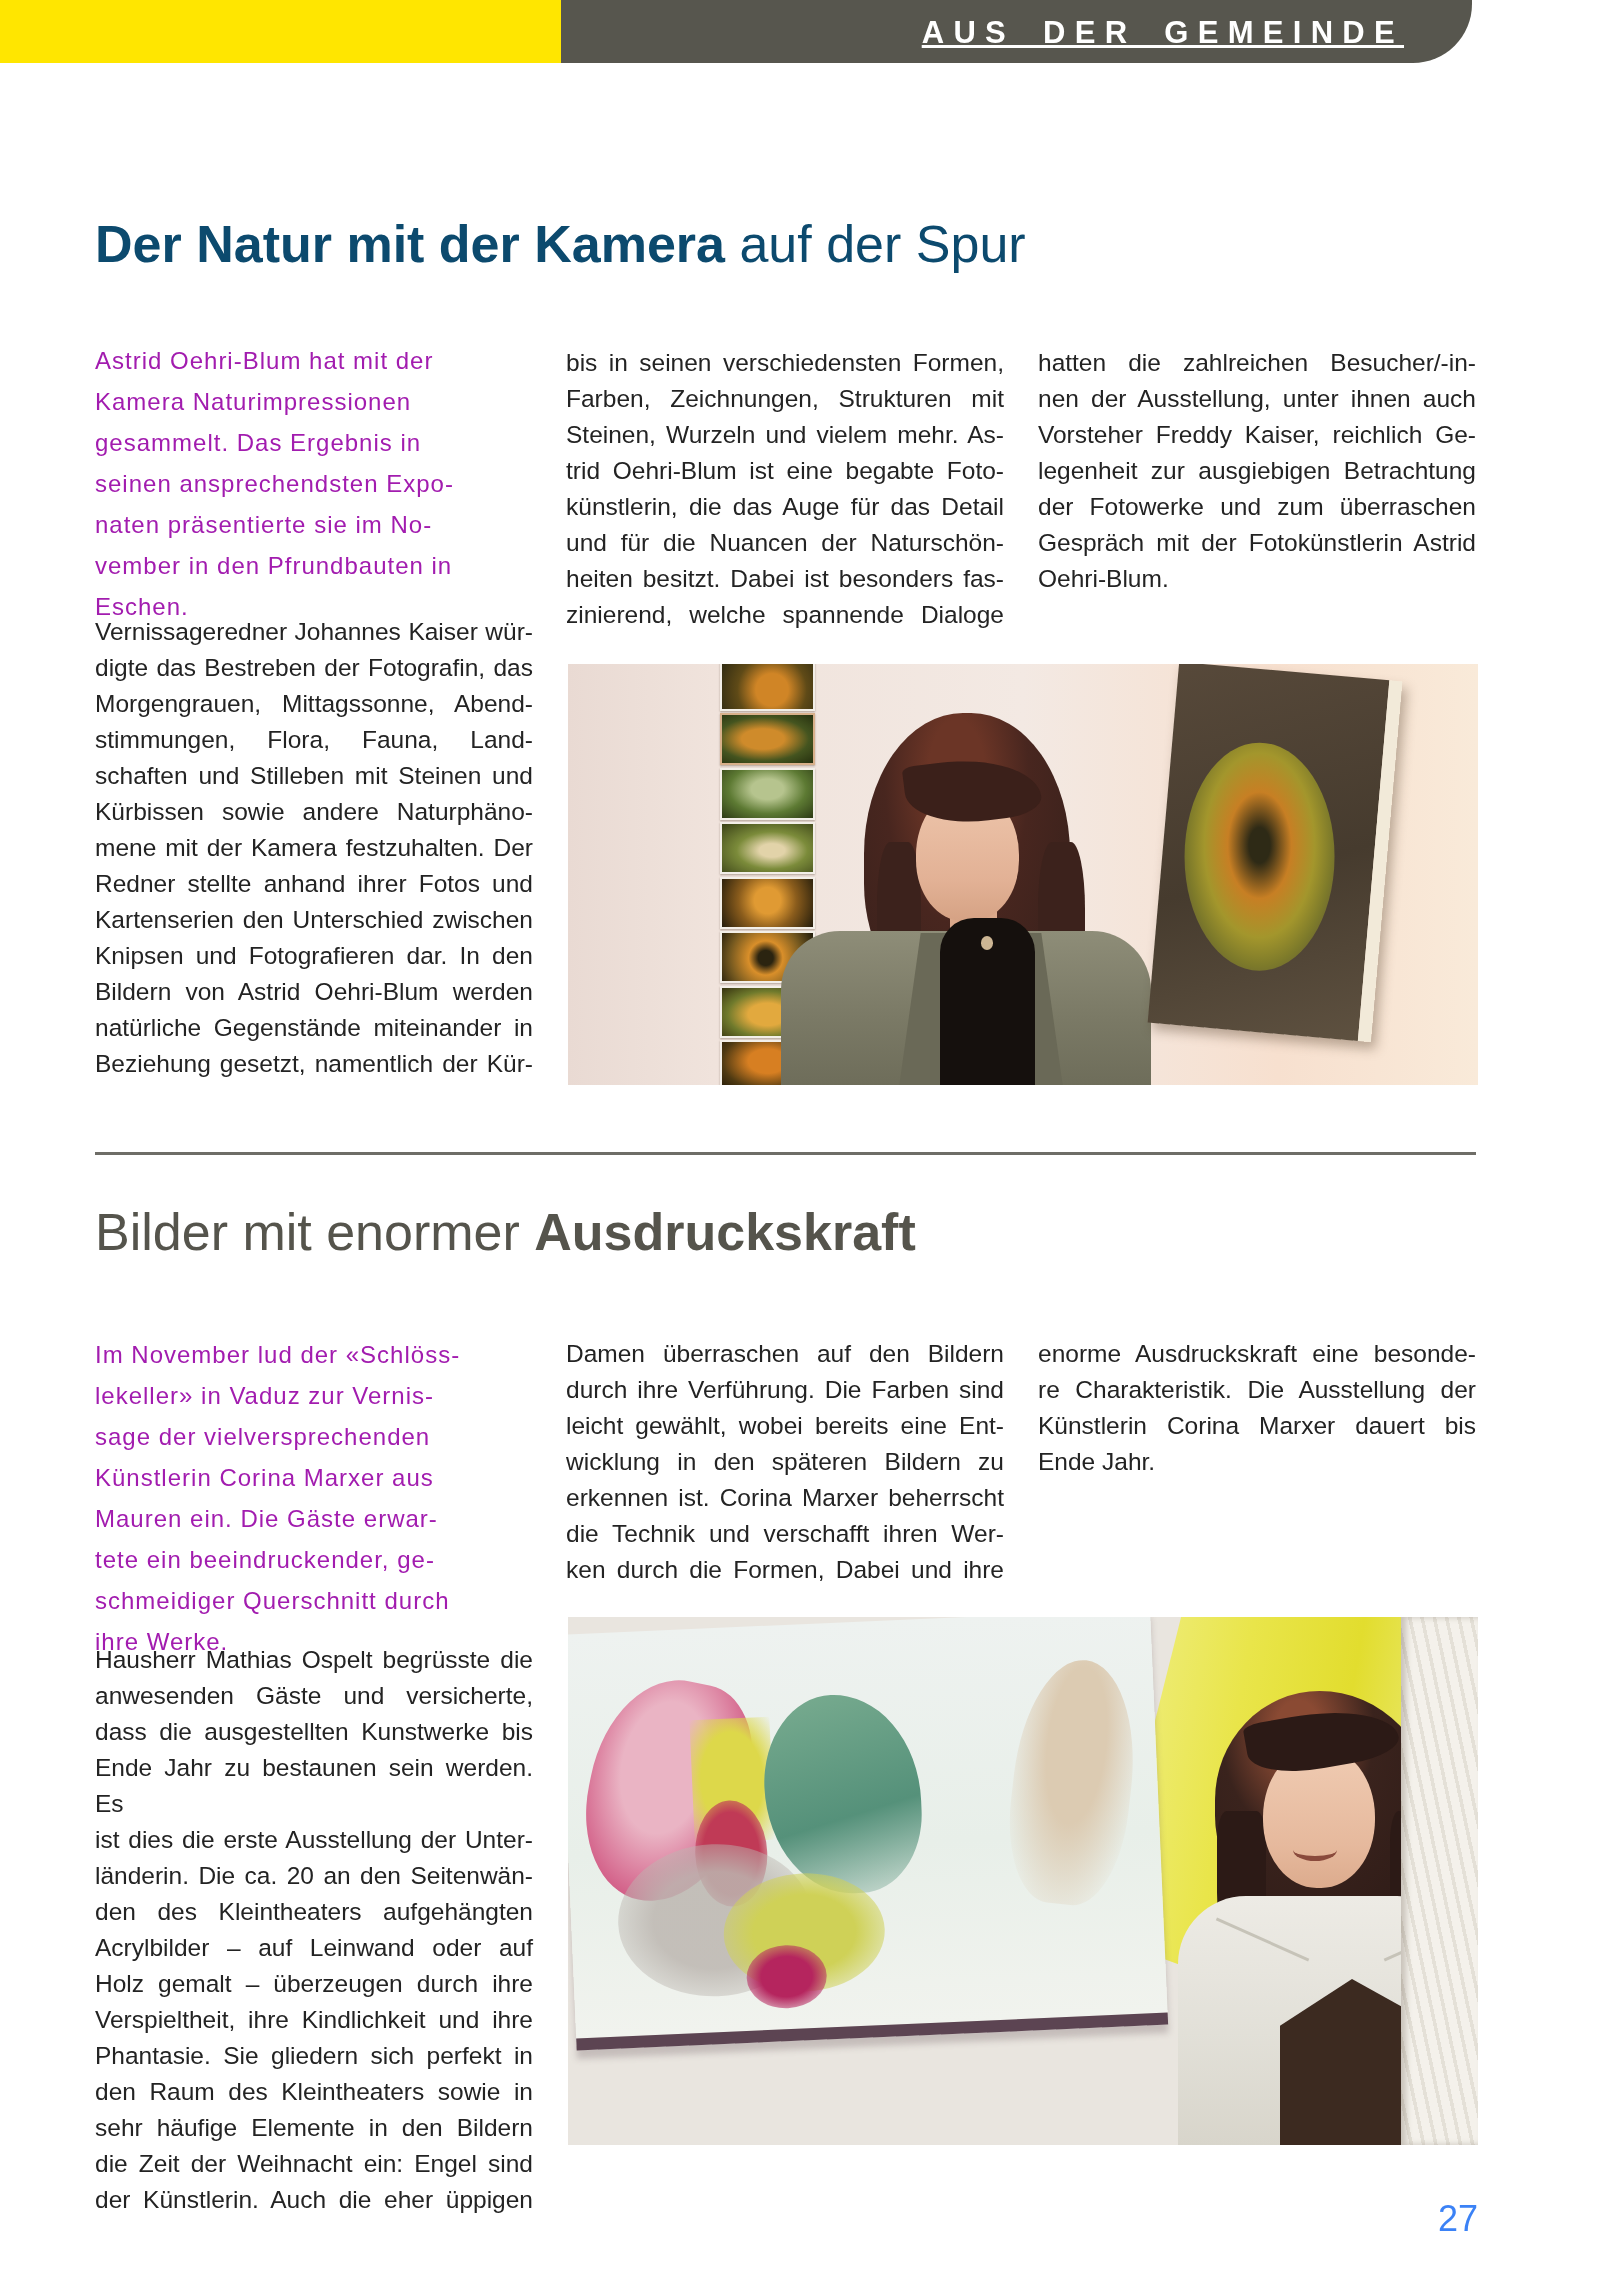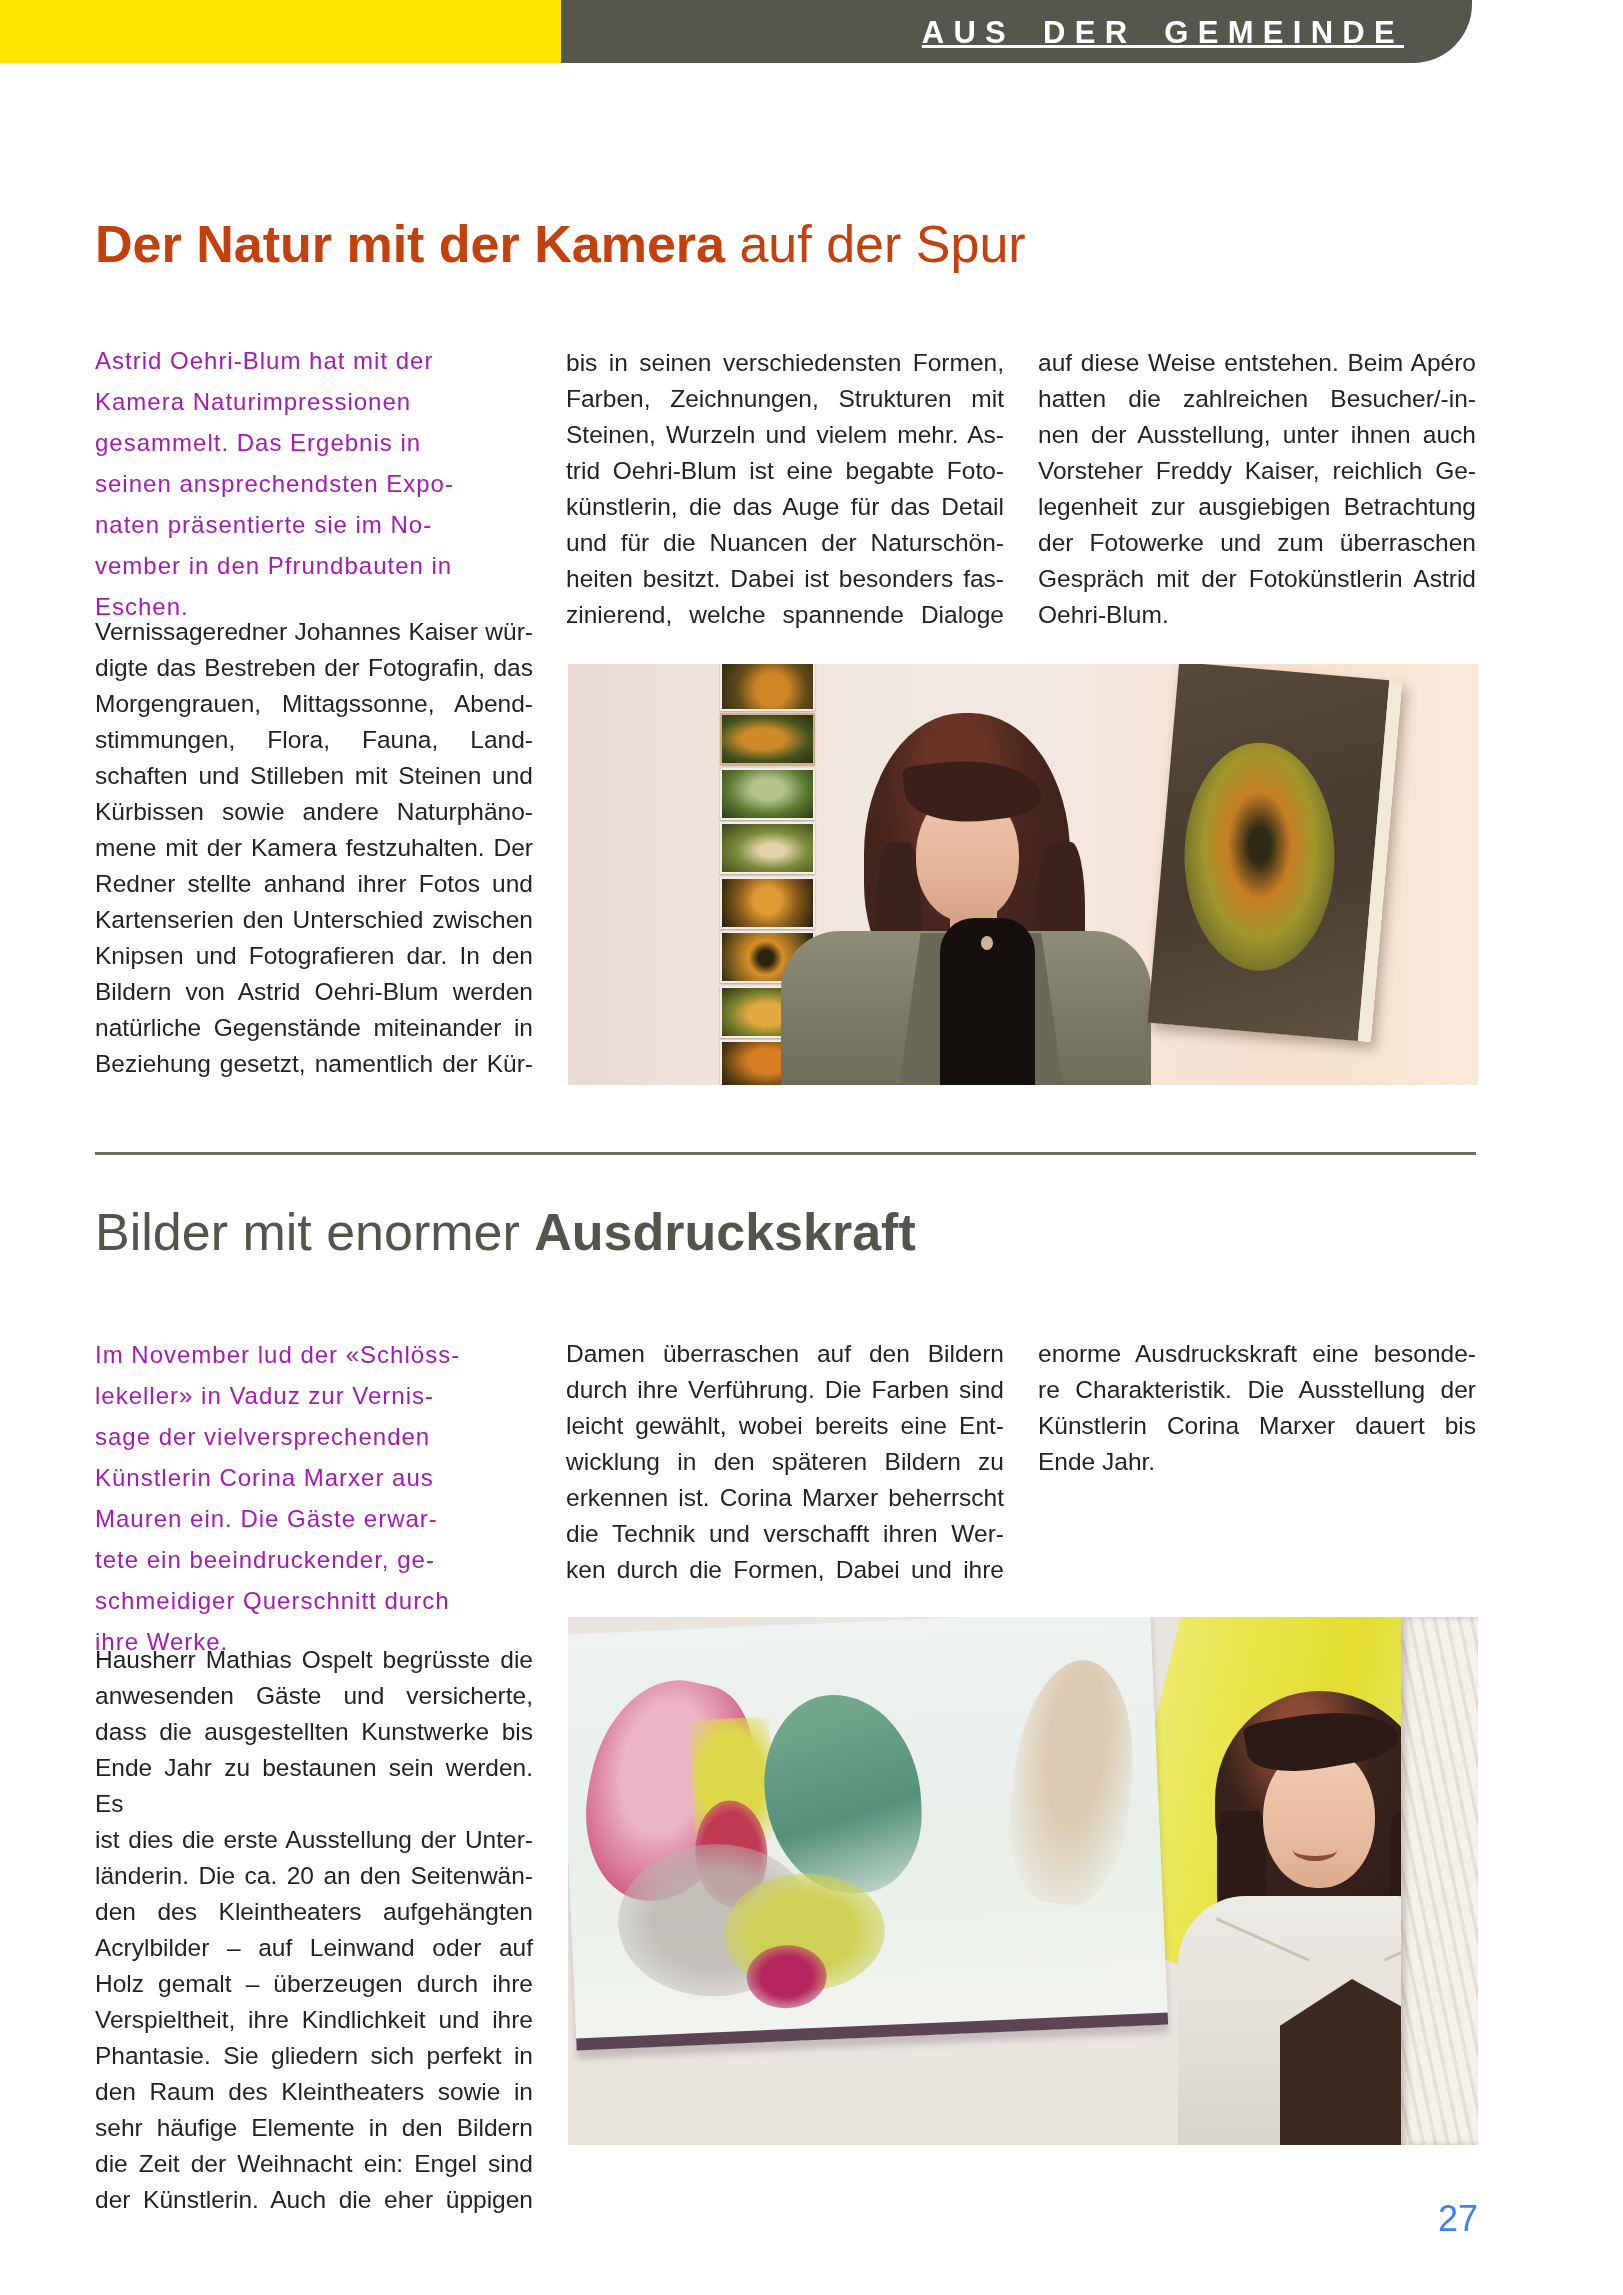--- a/index.html
+++ b/index.html
@@ -10,21 +10,21 @@
   .yellow-bar{position:absolute;left:0;top:0;width:561px;height:63px;}
   .banner{position:absolute;left:561px;top:0;width:911px;height:63px;
           border-bottom-right-radius:59px;color:#ffffff;
           font-size:31px;font-weight:700;letter-spacing:9.3px;word-spacing:10px;
           line-height:65px;text-align:right;padding-right:68px;box-sizing:border-box;}
 
   
   .headline{position:absolute;left:95px;white-space:nowrap;line-height:56px;}
   .headline .hl-bold{font-weight:700;}
   .headline .hl-light{font-weight:400;}
-  #headline1{top:216px;font-size:52px;color:#c2410c;}
+  #headline1{top:216px;font-size:52px;color:#0c4a6e;}
   #headline2{top:1204px;font-size:52px;color:#55544c;}
 
   
   .intro{position:absolute;width:441px;font-size:24px;line-height:41px;
          color:#a21caf;letter-spacing:1px;}
   .intro .tline{text-align:left;text-align-last:left;}
   .bodycol{position:absolute;width:438px;font-size:24.5px;line-height:36px;color:#232323;}
   .tline{text-align:justify;text-align-last:justify;}
   .tline.endline{text-align-last:left;}
 
@@ -175,21 +175,20 @@
       <div class="tline">bis in seinen verschiedensten Formen,</div>
       <div class="tline">Farben, Zeichnungen, Strukturen mit</div>
       <div class="tline">Steinen, Wurzeln und vielem mehr. As-</div>
       <div class="tline">trid Oehri-Blum ist eine begabte Foto-</div>
       <div class="tline">künstlerin, die das Auge für das Detail</div>
       <div class="tline">und für die Nuancen der Naturschön-</div>
       <div class="tline">heiten besitzt. Dabei ist besonders fas-</div>
       <div class="tline">zinierend, welche spannende Dialoge</div>
     </div>
   <div class="bodycol" id="a1-col3">
-      <div class="tline">auf diese Weise entstehen. Beim Apéro</div>
       <div class="tline">hatten die zahlreichen Besucher/-in-</div>
       <div class="tline">nen der Ausstellung, unter ihnen auch</div>
       <div class="tline">Vorsteher Freddy Kaiser,  reichlich Ge-</div>
       <div class="tline">legenheit zur ausgiebigen Betrachtung</div>
       <div class="tline">der Fotowerke und zum überraschen</div>
       <div class="tline">Gespräch mit der Fotokünstlerin Astrid</div>
       <div class="tline endline">Oehri-Blum.</div>
     </div>
 
   <div class="photo" id="photo1" title="Fotokünstlerin Astrid Oehri-Blum vor ihren Naturfotografien mit Kürbismotiven">

